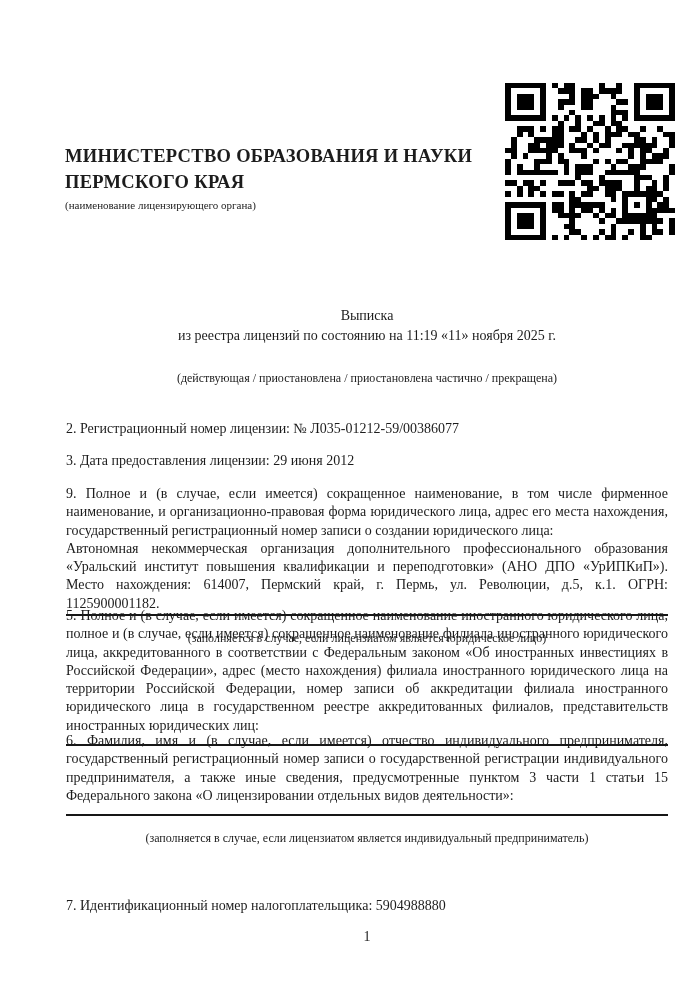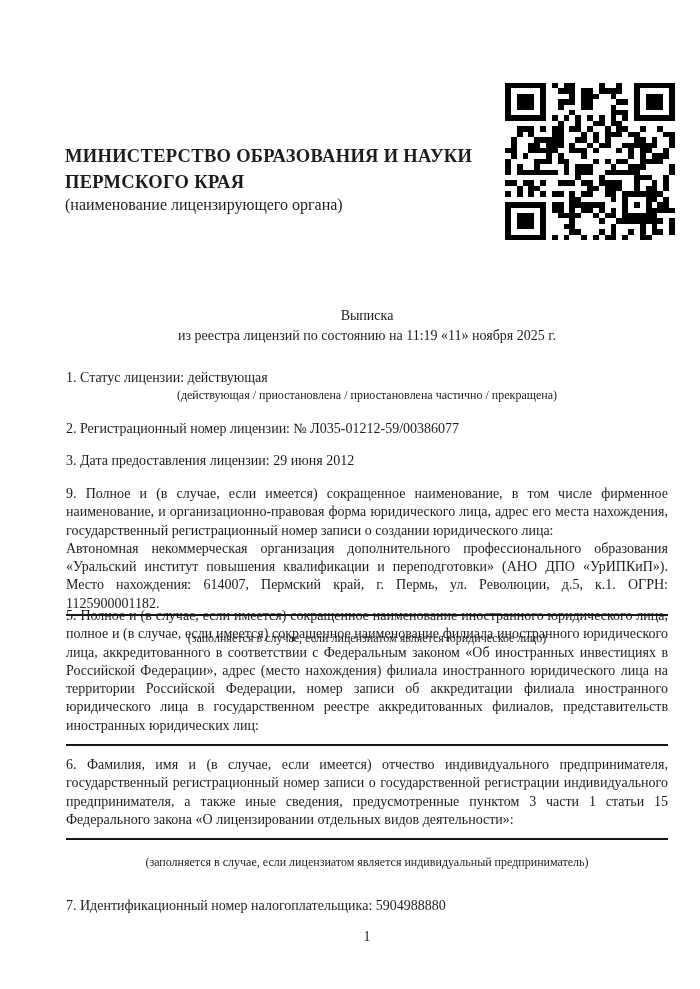--- a/index.html
+++ b/index.html
@@ -19,21 +19,21 @@
     text-align:left;
     margin-top:12px;
   }
   .ministry {
     font-weight:bold;
     font-size:18.5px;
     line-height:26px;
     letter-spacing:0.3px;
   }
   .org-caption {
-    font-size:16px;
+    font-size:11px;
     line-height:12px;
     margin-top:4px;
   }
 
   
   .qr {
     position:absolute;
     left:505px; top:83px;
     width:170px; height:157px;
   }
@@ -501,21 +501,20 @@
         <rect x="23" y="28" width="1" height="1" fill="#000"></rect>
         <rect x="24" y="28" width="1" height="1" fill="#000"></rect>
       </svg></div>
 
   <div class="doc-title">
     <div>Выписка</div>
     <div>из реестра лицензий по состоянию на 11:19 «11» ноября 2025 г.</div>
   </div>
 
   <div class="item" style="top:369px">
-    <div class="line">1. Статус лицензии: действующая</div>
     <div class="small-caption cap-gap">(действующая / приостановлена / приостановлена частично / прекращена)</div>
   </div>
 
   <div class="item" style="top:420px">
     <div class="line">2. Регистрационный номер лицензии: № Л035-01212-59/00386077</div>
   </div>
 
   <div class="item" style="top:452px">
     <div class="line">3. Дата предоставления лицензии: 29 июня 2012</div>
   </div>
@@ -525,21 +524,21 @@
     <p class="just">Автономная некоммерческая организация дополнительного профессионального образования «Уральский институт повышения квалификации и переподготовки» (АНО ДПО «УрИПКиП»). Место нахождения: 614007, Пермский край, г. Пермь, ул. Революции, д.5, к.1. ОГРН: 1125900001182.</p>
     <div class="rule"></div>
     <div class="small-caption">(заполняется в случае, если лицензиатом является юридическое лицо)</div>
   </div>
 
   <div class="item" style="top:607px">
     <p class="just">5. Полное и (в случае, если имеется) сокращенное наименование иностранного юридического лица, полное и (в случае, если имеется) сокращенное наименование филиала иностранного юридического лица, аккредитованного в соответствии с Федеральным законом «Об иностранных инвестициях в Российской Федерации», адрес (место нахождения) филиала иностранного юридического лица на территории Российской Федерации, номер записи об аккредитации филиала иностранного юридического лица в государственном реестре аккредитованных филиалов, представительств иностранных юридических лиц:</p>
     <div class="rule rule-spaced"></div>
   </div>
 
-  <div class="item" style="top:756px">
+  <div class="item" style="top:732px">
     <p class="just">6. Фамилия, имя и (в случае, если имеется) отчество индивидуального предпринимателя, государственный регистрационный номер записи о государственной регистрации индивидуального предпринимателя, а также иные сведения, предусмотренные пунктом 3 части 1 статьи 15 Федерального закона «О лицензировании отдельных видов деятельности»:</p>
     <div class="rule rule-spaced"></div>
     <div class="small-caption">(заполняется в случае, если лицензиатом является индивидуальный предприниматель)</div>
   </div>
 
   <div class="item" style="top:897px">
     <div class="line">7. Идентификационный номер налогоплательщика: 5904988880</div>
   </div>
 
   <div class="page-number">1</div>

